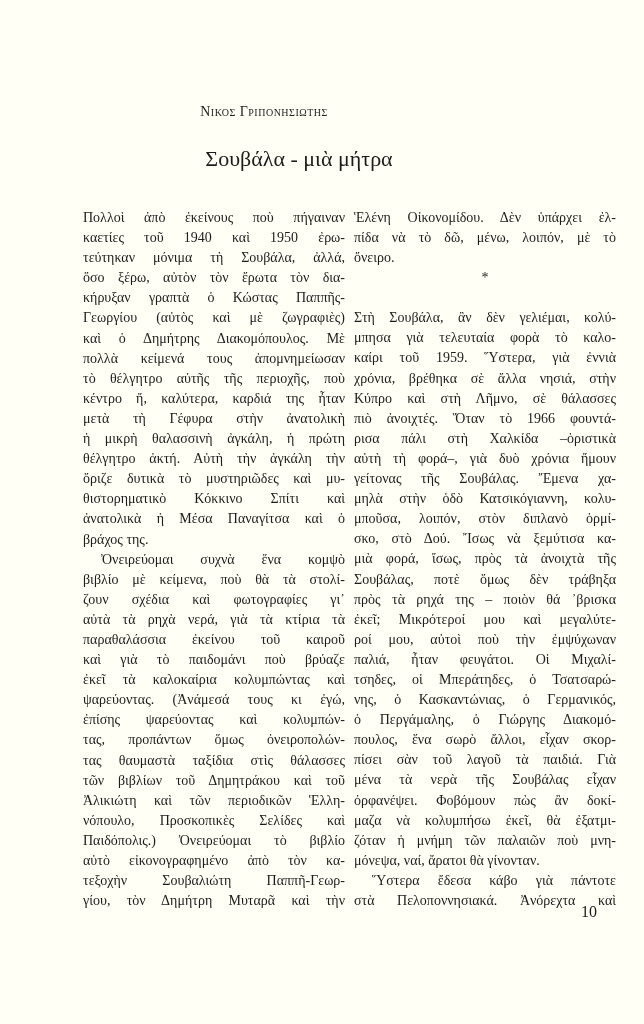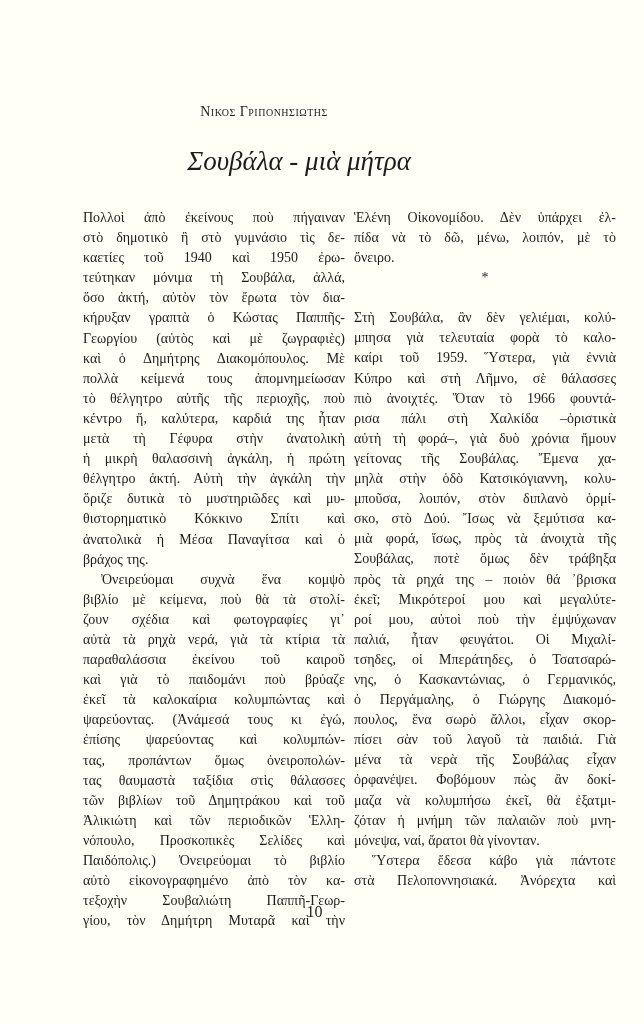--- a/index.html
+++ b/index.html
@@ -24,22 +24,21 @@
     font-size: 14px;
     letter-spacing: 0.5px;
     font-variant: small-caps;
   }
   .title {
     position: absolute;
     top: 146px;
     left: 0;
     width: 598px;
     text-align: center;
-    font-size: 27px;
-    font-style: italic;
+    font-size: 22px;
   }
   .column {
     position: absolute;
     top: 208px;
     width: 262px;
     font-size: 14px;
     line-height: 20.1px;
   }
   .col-left { left: 83px; }
   .col-right { left: 354px; }
@@ -59,39 +58,38 @@
   .separator {
     display: block;
     text-align: center;
     height: 40px;
     line-height: 20px;
     padding-top: 0;
   }
   .page-number {
     position: absolute;
     top: 903px;
-    left: 16px;
+    left: 0;
     width: 597px;
-    text-align: center;
+    text-align: right;
     font-size: 16px;
   }
 </style>
 </head>
 <body>
 
 <div>
   <div class="author">Νικος Γριπονησιωτης</div>
   <div class="title">Σουβάλα - μιὰ μήτρα</div>
 
   <div class="column col-left" id="left-col">
       <span class="line">Πολλοὶ ἀπὸ ἐκείνους ποὺ πήγαιναν</span>
-      <span class="line">στὸ δημοτικὸ ἢ στὸ γυμνάσιο τὶς δε-</span>
       <span class="line">καετίες τοῦ 1940 καὶ 1950 ἐρω-</span>
       <span class="line">τεύτηκαν μόνιμα τὴ Σουβάλα, ἀλλά,</span>
-      <span class="line">ὅσο ἀκτή, αὐτὸν τὸν ἔρωτα τὸν δια-</span>
+      <span class="line">ὅσο ξέρω, αὐτὸν τὸν ἔρωτα τὸν δια-</span>
       <span class="line">κήρυξαν γραπτὰ ὁ Κώστας Παππῆς-</span>
       <span class="line">Γεωργίου (αὐτὸς καὶ μὲ ζωγραφιὲς)</span>
       <span class="line">καὶ ὁ Δημήτρης Διακομόπουλος. Μὲ</span>
       <span class="line">πολλὰ κείμενά τους ἀπομνημείωσαν</span>
       <span class="line">τὸ θέλγητρο αὐτῆς τῆς περιοχῆς, ποὺ</span>
       <span class="line">κέντρο ἤ, καλύτερα, καρδιά της ἦταν</span>
       <span class="line">μετὰ τὴ Γέφυρα στὴν ἀνατολικὴ</span>
       <span class="line">ἡ μικρὴ θαλασσινὴ ἀγκάλη, ἡ πρώτη</span>
       <span class="line">θέλγητρο ἀκτή. Αὐτὴ τὴν ἀγκάλη τὴν</span>
       <span class="line">ὅριζε δυτικὰ τὸ μυστηριῶδες καὶ μυ-</span>
@@ -122,20 +120,21 @@
     <div id="right-before">
         <span class="line">Ἑλένη Οἰκονομίδου. Δὲν ὑπάρχει ἐλ-</span>
         <span class="line">πίδα νὰ τὸ δῶ, μένω, λοιπόν, μὲ τὸ</span>
         <span class="line last">ὄνειρο.</span>
       </div>
     <span class="separator">*</span>
     <div id="right-after">
         <span class="line">Στὴ Σουβάλα, ἂν δὲν γελιέμαι, κολύ-</span>
         <span class="line">μπησα γιὰ τελευταία φορὰ τὸ καλο-</span>
         <span class="line">καίρι τοῦ 1959. Ὕστερα, γιὰ ἐννιὰ</span>
+        <span class="line">χρόνια, βρέθηκα σὲ ἄλλα νησιά, στὴν</span>
         <span class="line">Κύπρο καὶ στὴ Λῆμνο, σὲ  θάλασσες</span>
         <span class="line">πιὸ ἀνοιχτές. Ὅταν τὸ 1966 φουντά-</span>
         <span class="line">ρισα πάλι στὴ Χαλκίδα –ὁριστικὰ</span>
         <span class="line">αὐτὴ τὴ φορά–, γιὰ δυὸ χρόνια ἤμουν</span>
         <span class="line">γείτονας τῆς Σουβάλας. Ἔμενα χα-</span>
         <span class="line">μηλὰ στὴν ὁδὸ Κατσικόγιαννη, κολυ-</span>
         <span class="line">μποῦσα, λοιπόν, στὸν διπλανὸ ὁρμί-</span>
         <span class="line">σκο, στὸ Δού. Ἴσως νὰ ξεμύτισα κα-</span>
         <span class="line">μιὰ φορά, ἴσως, πρὸς τὰ ἀνοιχτὰ τῆς</span>
         <span class="line">Σουβάλας, ποτὲ ὅμως δὲν τράβηξα</span>

